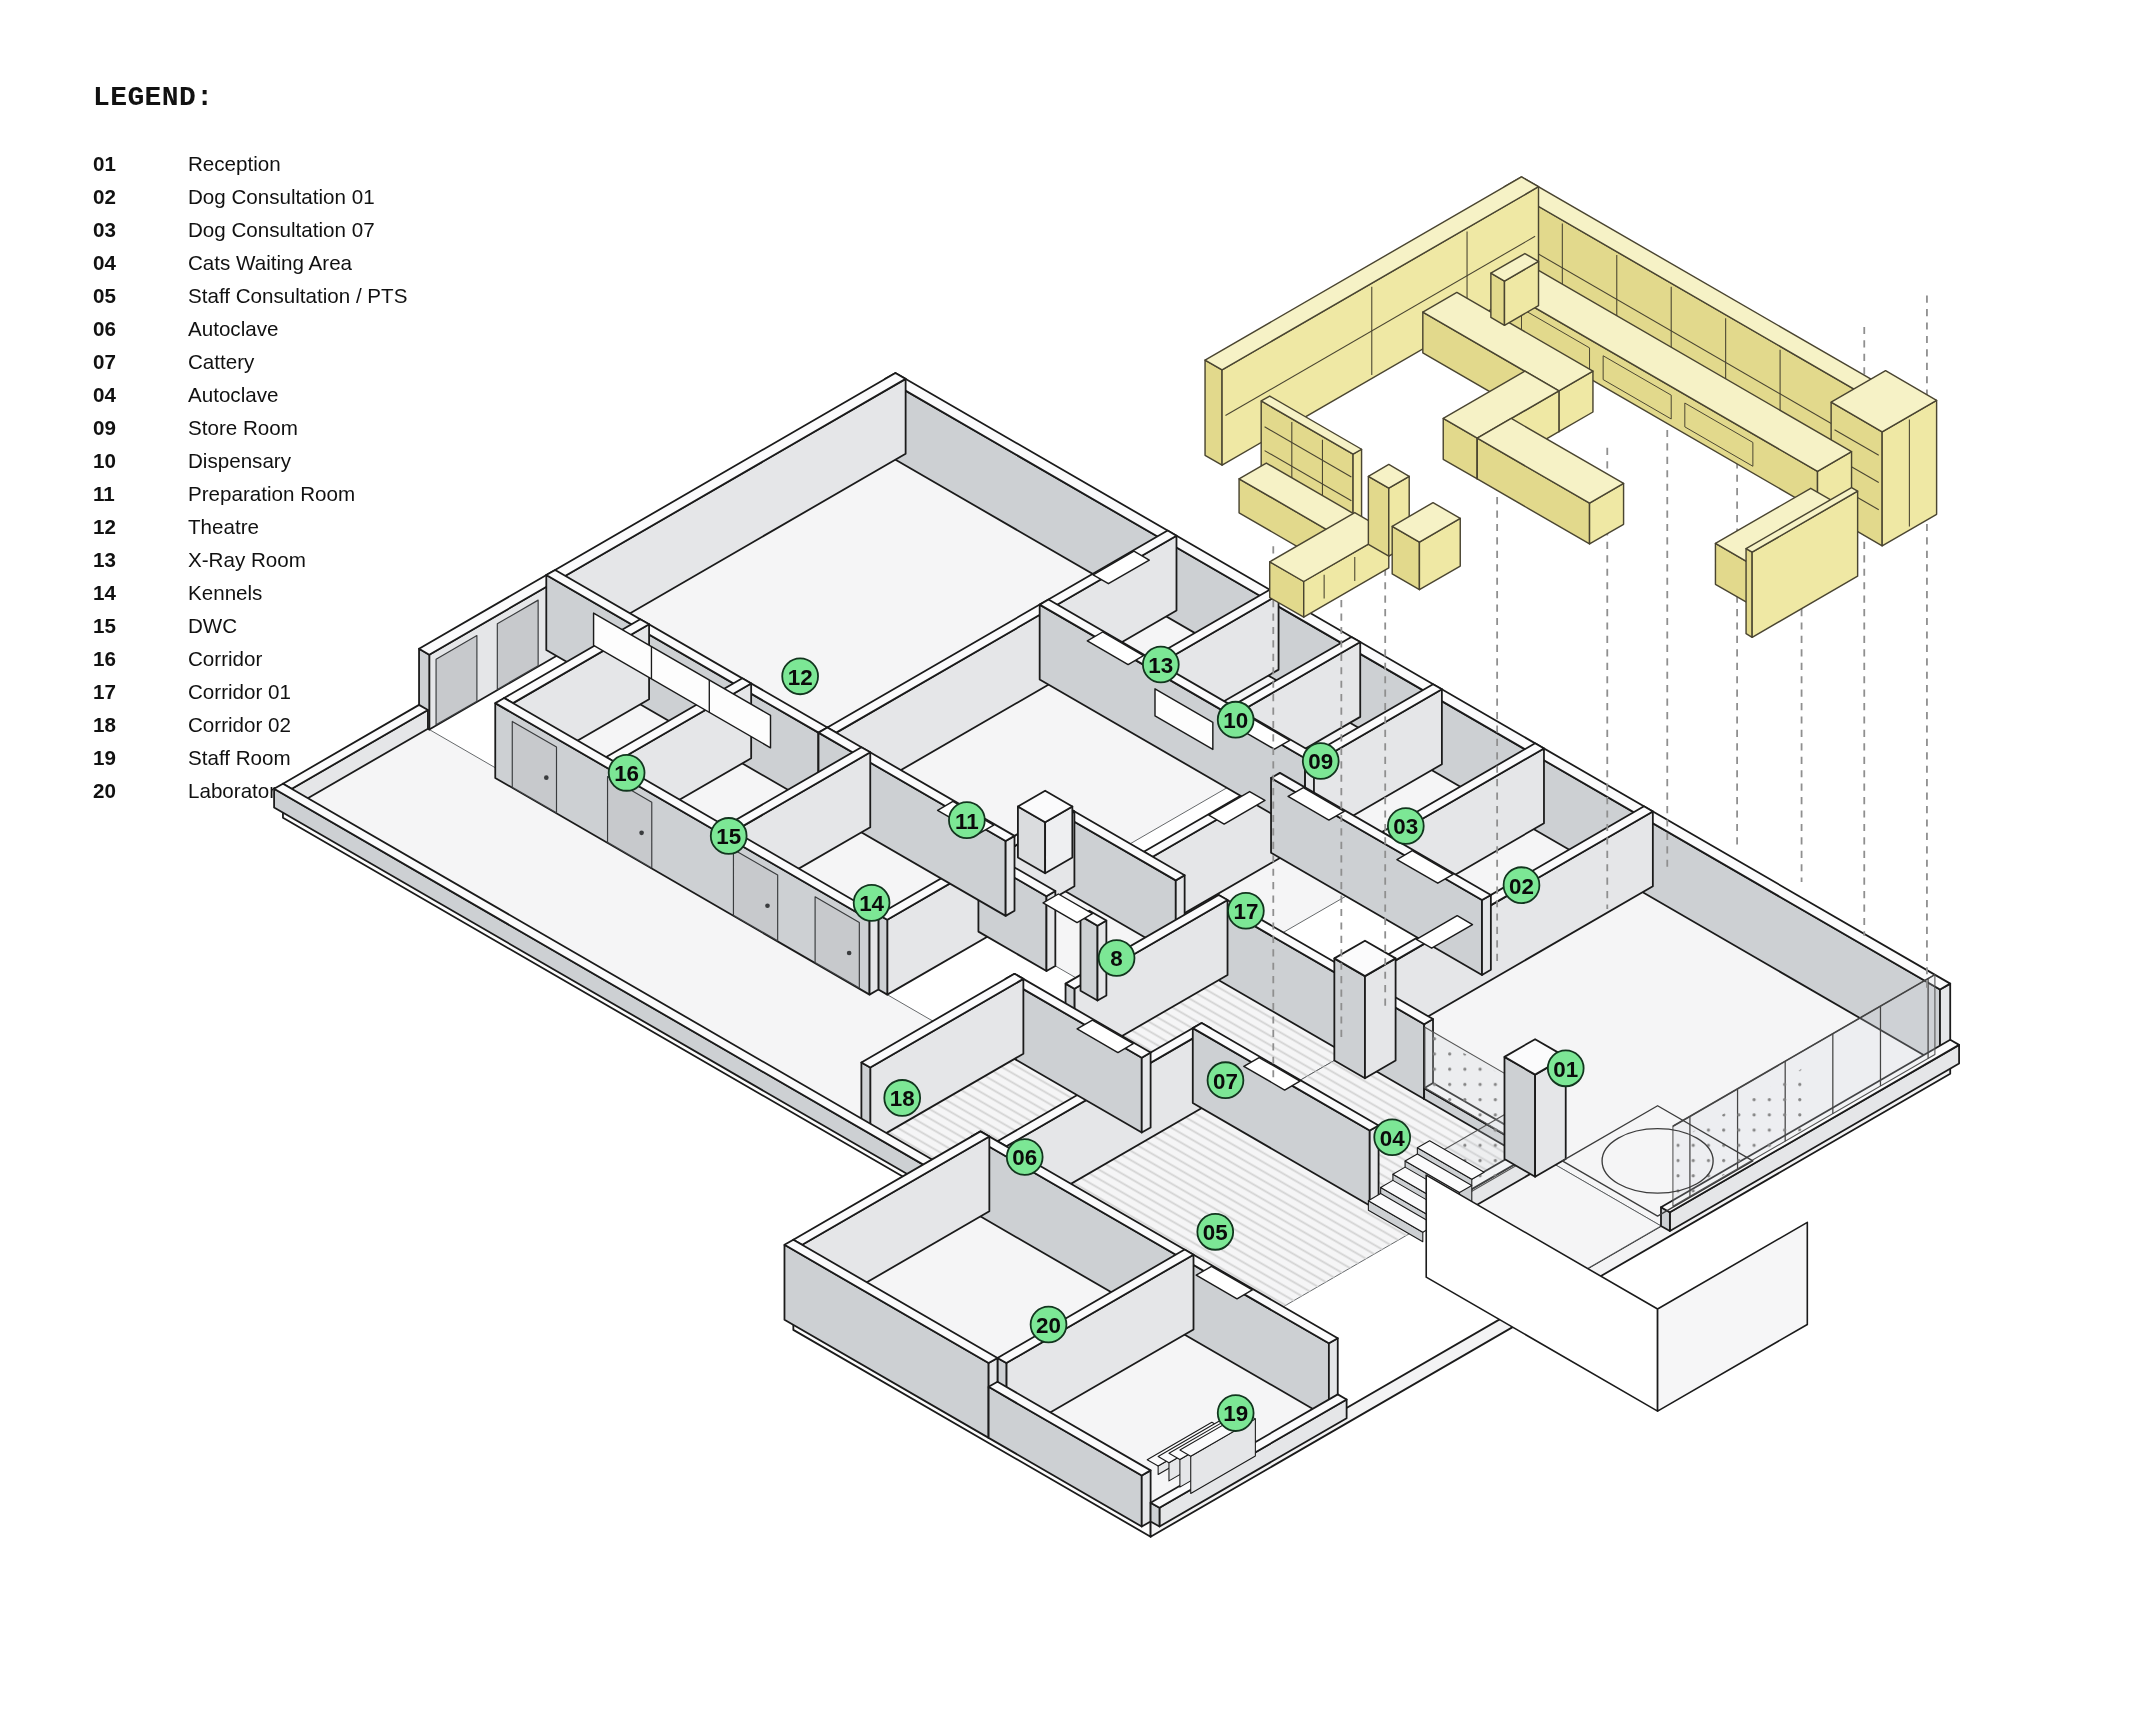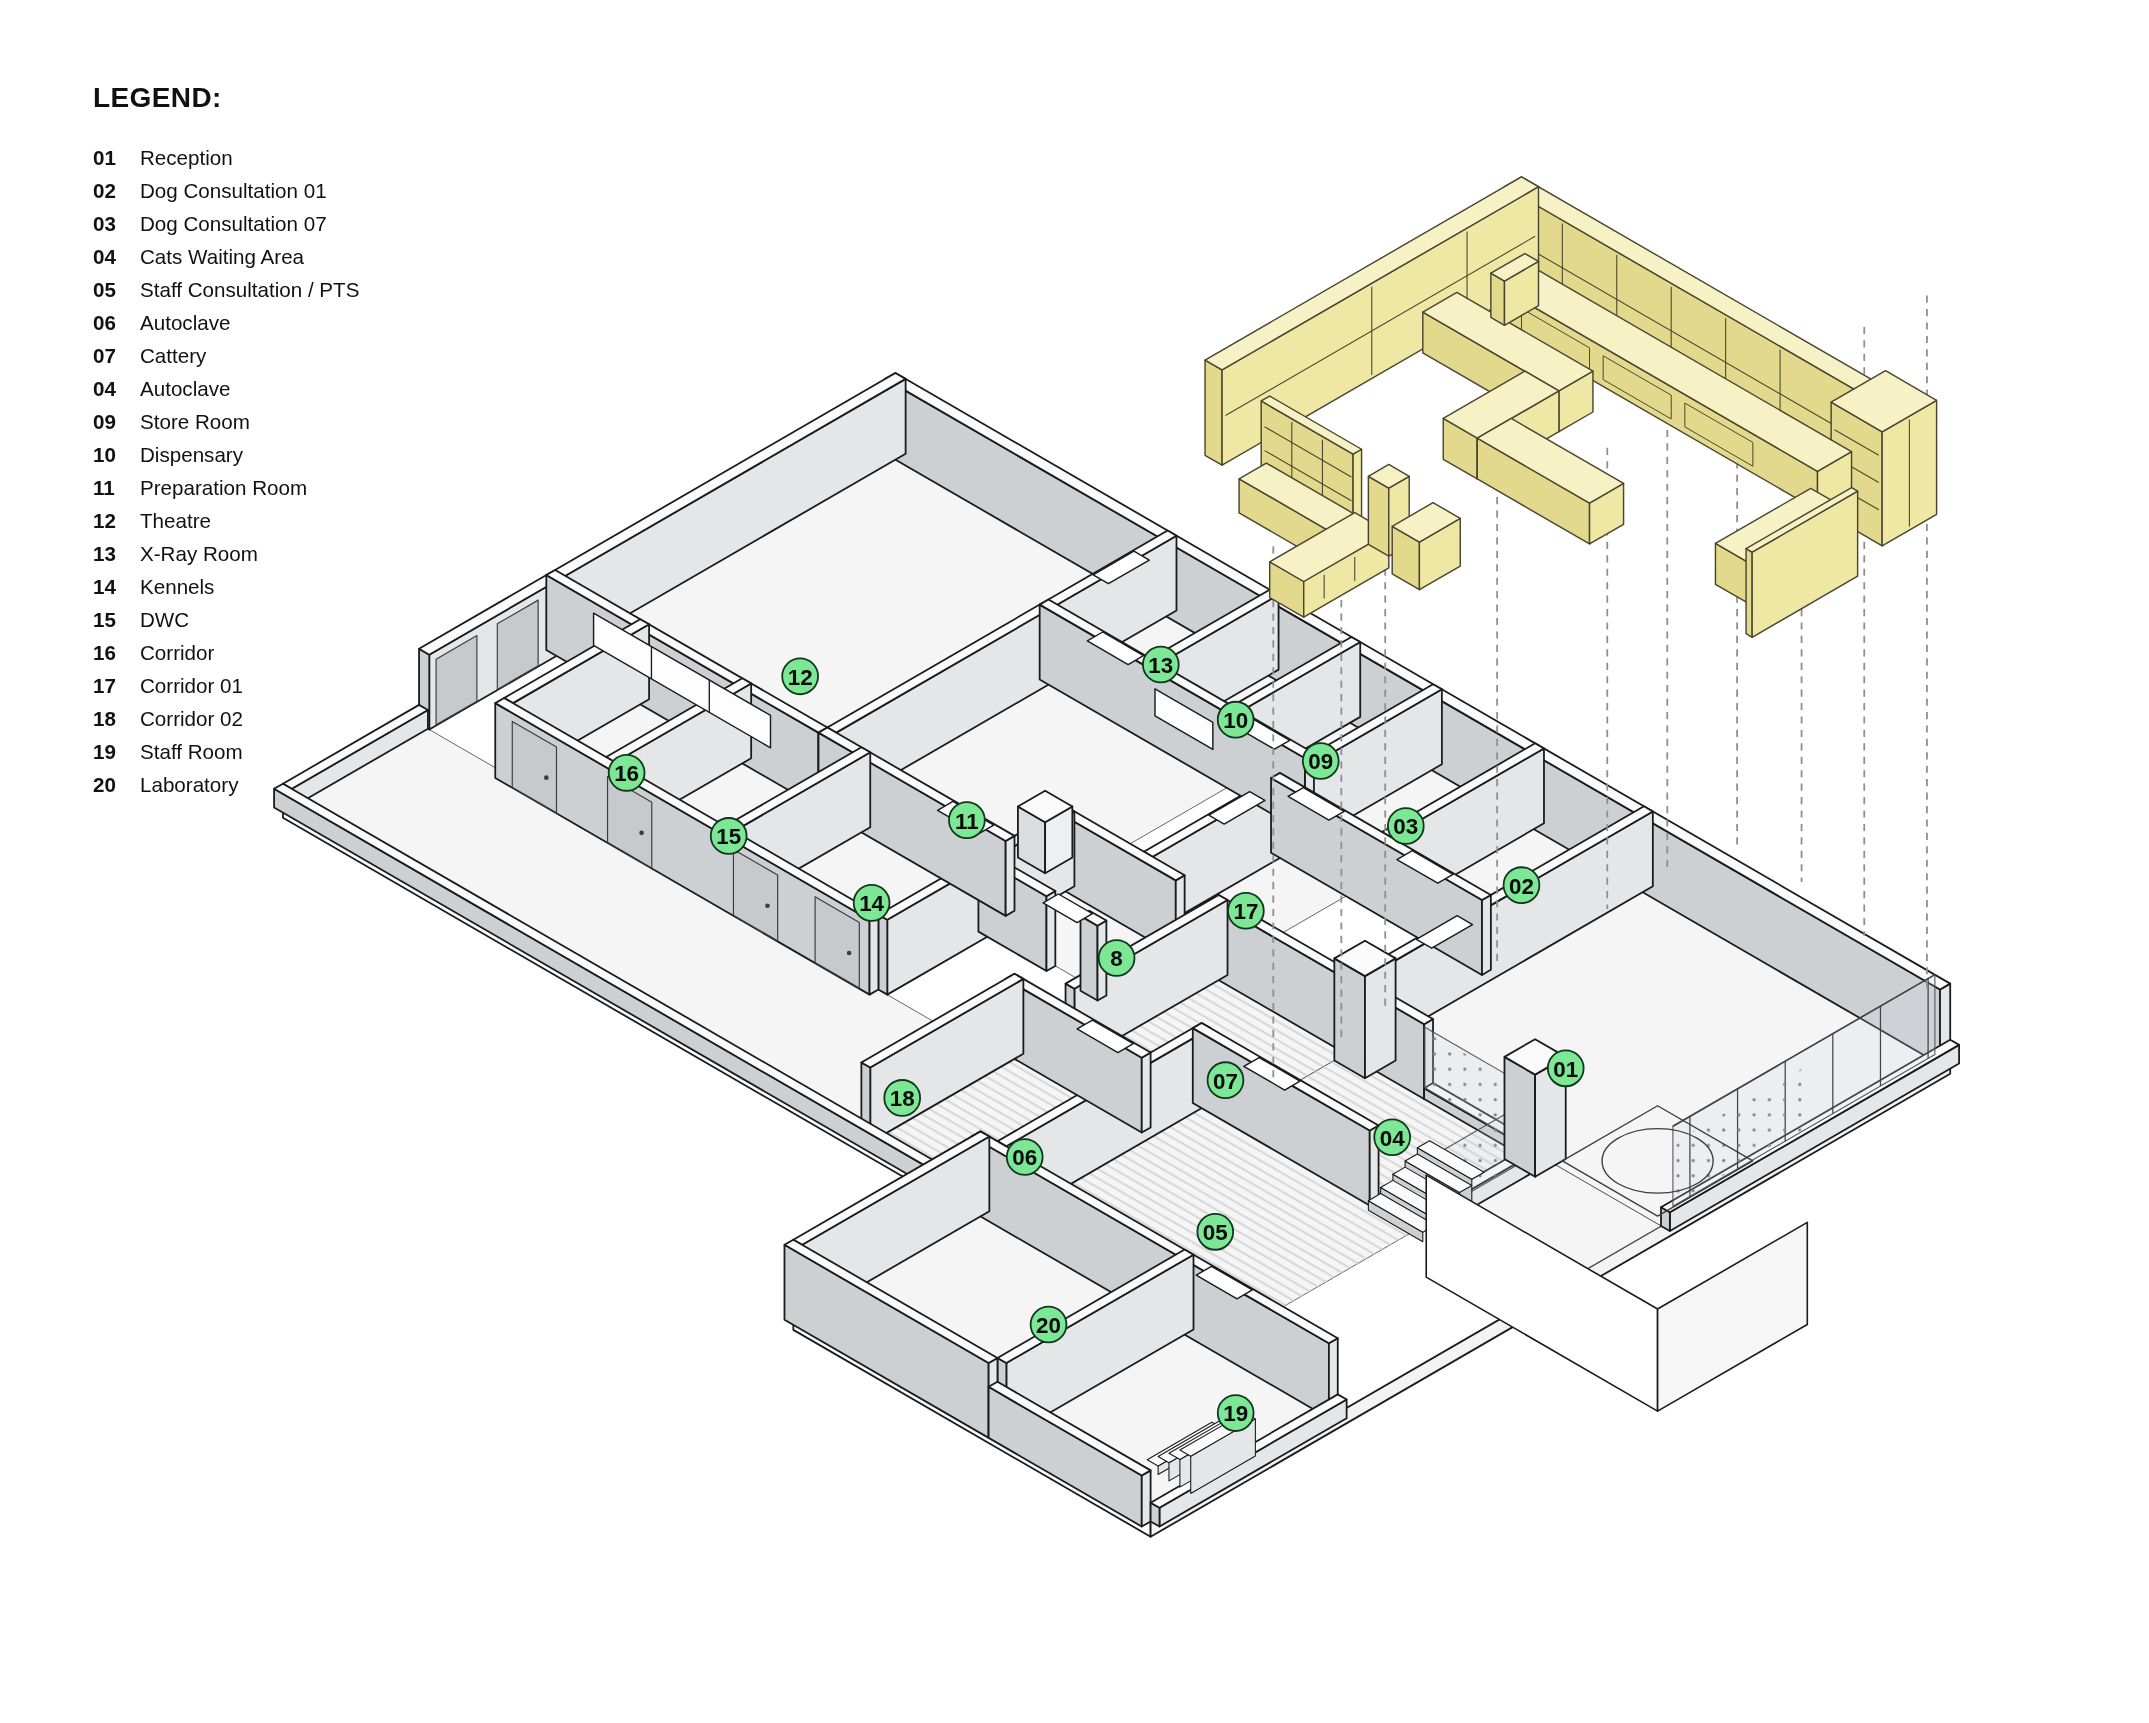--- a/index.html
+++ b/index.html
@@ -1,21 +1,21 @@
 <!DOCTYPE html>
 <html style="font-size:14.3px"><head>
 <meta charset="utf-8">
 <style>
   html,body{margin:0;padding:0;background:#ffffff;}
   body{width:2149px;height:1723px;position:relative;font-family:"Liberation Sans",sans-serif;overflow:hidden;}
   #legend{position:absolute;left:93px;top:82px;color:#111;}
-  #legend .title{font-size:28px;font-weight:bold;letter-spacing:0.4px;margin-bottom:27px;}
+  #legend .title{font-size:28px;font-weight:bold;letter-spacing:0.4px;margin-bottom:34px;font-family:Liberation Mono, monospace;}
   #legend .row{display:flex;height:33px;align-items:center;font-size:20.6px;}
   #legend .num{width:47px;font-weight:bold;}
-  #legend .lab{font-weight:normal;}
+  #legend .lab{font-weight:normal;margin-left:48px;}
   #scene{position:absolute;left:0;top:0;}
 </style>
 </head>
 <body>
 
 <div id="legend">
   <div class="title">LEGEND:</div>
   <div id="legend-rows">
       <div class="row">
         <span class="num">01</span>

